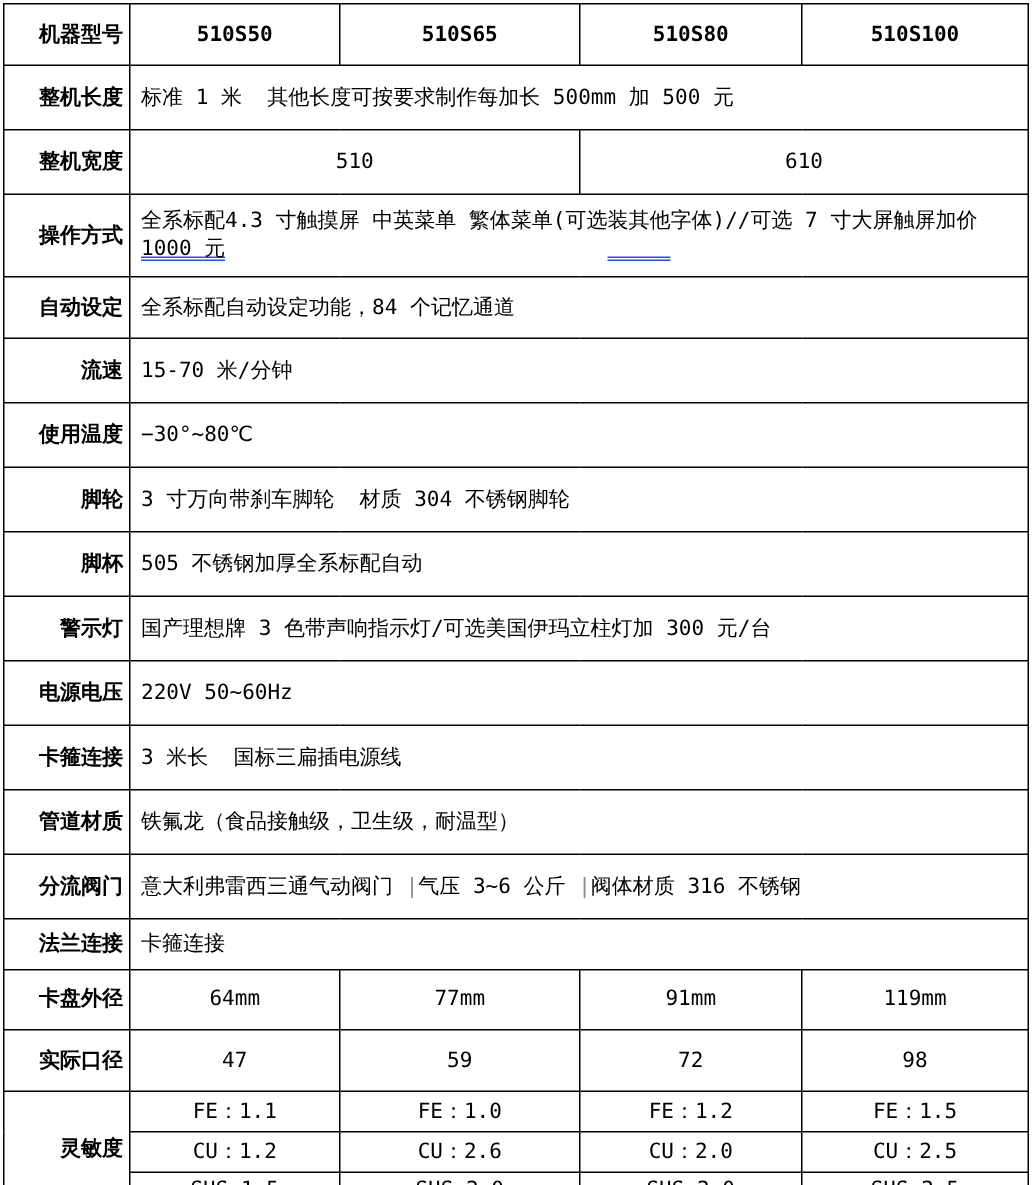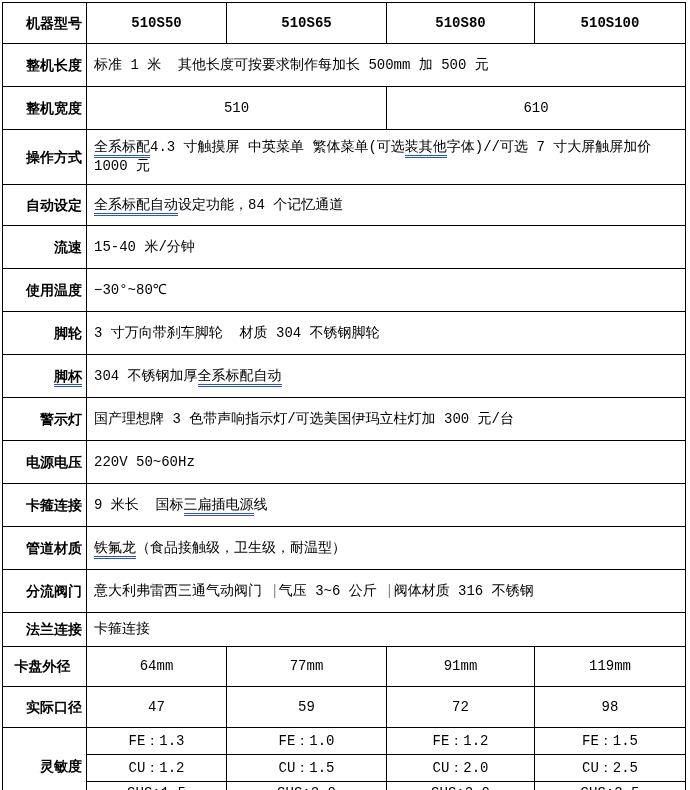--- a/index.html
+++ b/index.html
@@ -14,39 +14,38 @@
     width:683px;
     margin:2px 0 0 2px;
   }
   .spec td,.spec th{
     border:1px solid #000;
     padding:0;
     vertical-align:middle;
     font-size:14px;
     line-height:19px;
     overflow:hidden;
-    font-family:Liberation Mono, monospace;
   }
   .spec th{
     font-weight:bold;
     text-align:right;
     padding-right:4px;
     font-family:"DejaVu Sans","Liberation Sans",sans-serif;
   }
   .spec td.c{text-align:center;}
   .spec td.l{text-align:left;padding-left:7px;padding-right:4px;white-space:pre-wrap;}
   .bold{font-weight:bold;}
-  .ul{border-bottom:3px double #2a52cc;padding-bottom:0px;}
+  .ul{border-bottom:3px double #2a52cc;padding-bottom:16px;}
   .sep{color:#8a8a8a;}
   
   .h40 td,.h40 th{height:40px;}
   .h42 td,.h42 th{height:42px;}
   .h54 td,.h54 th{height:54px;}
   .h33 td,.h33 th{height:33px;}
-  .h39 td,.h39 th{height:39px;text-align:center;}
+  .h39 td,.h39 th{height:39px;}
   .h26 td,.h26 th{height:26px;}
   .h23 td,.h23 th{height:23px;}
 </style>
 </head>
 <body>
 
 <table class="spec">
   <colgroup>
     <col style="width:84px">
       <col style="width:140px">
@@ -80,51 +79,51 @@
     <td class="l" colspan="4"><span class="ul">全系标配</span><span>4.3 寸触摸屏 中英菜单 繁体菜单(可选</span><span class="ul">装其他</span><span>字体)//可选 7 寸大屏触屏加价 1000 元</span></td>
   </tr>
 
   <tr class="h40">
     <th>自动设定</th>
     <td class="l" colspan="4"><span class="ul">全系标配自动</span><span>设定功能，84 个记忆通道</span></td>
   </tr>
 
   <tr class="h42">
     <th>流速</th>
-    <td class="l" colspan="4">15-40 米/分钟</td>
+    <td class="l" colspan="4">15-70 米/分钟</td>
   </tr>
 
   <tr class="h42">
     <th>使用温度</th>
     <td class="l" colspan="4">−30°~80℃</td>
   </tr>
 
   <tr class="h42">
     <th>脚轮</th>
     <td class="l" colspan="4">3 寸万向带刹车脚轮  材质 304 不锈钢脚轮</td>
   </tr>
 
   <tr class="h42">
     <th><span class="ul">脚杯</span></th>
-    <td class="l" colspan="4"><span>304 不锈钢加厚</span><span class="ul">全系标配自动</span></td>
+    <td class="l" colspan="4"><span>505 不锈钢加厚</span><span class="ul">全系标配自动</span></td>
   </tr>
 
   <tr class="h42">
     <th>警示灯</th>
     <td class="l" colspan="4">国产理想牌 3 色带声响指示灯/可选美国伊玛立柱灯加 300 元/台</td>
   </tr>
 
   <tr class="h42">
     <th>电源电压</th>
     <td class="l" colspan="4">220V 50~60Hz</td>
   </tr>
 
   <tr class="h42">
     <th>卡箍连接</th>
-    <td class="l" colspan="4"><span>9 米长  国标</span><span class="ul">三扁插电源</span><span>线</span></td>
+    <td class="l" colspan="4"><span>3 米长  国标</span><span class="ul">三扁插电源</span><span>线</span></td>
   </tr>
 
   <tr class="h42">
     <th>管道材质</th>
     <td class="l" colspan="4"><span class="ul">铁氟龙</span><span>（食品接触级，卫生级，耐温型）</span></td>
   </tr>
 
   <tr class="h42">
     <th>分流阀门</th>
     <td class="l" colspan="4"><span>意大利弗雷西三通气动阀门 </span><span class="sep">|</span><span>气压 3~6 公斤 </span><span class="sep">|</span><span>阀体材质 316 不锈钢</span></td>
@@ -146,28 +145,28 @@
   <tr class="h40">
     <th>实际口径</th>
     <td class="c">47</td>
     <td class="c">59</td>
     <td class="c">72</td>
     <td class="c">98</td>
   </tr>
 
   <tr class="h26">
     <th rowspan="3">灵敏度</th>
-    <td class="c">FE：1.3</td>
+    <td class="c">FE：1.1</td>
     <td class="c">FE：1.0</td>
     <td class="c">FE：1.2</td>
     <td class="c">FE：1.5</td>
   </tr>
   <tr class="h26">
     <td class="c">CU：1.2</td>
-    <td class="c">CU：1.5</td>
+    <td class="c">CU：2.6</td>
     <td class="c">CU：2.0</td>
     <td class="c">CU：2.5</td>
   </tr>
   <tr class="h23">
     <td class="c">SUS:1.5</td>
     <td class="c">SUS:2.0</td>
     <td class="c">SUS:2.0</td>
     <td class="c">SUS:2.5</td>
   </tr>
 

